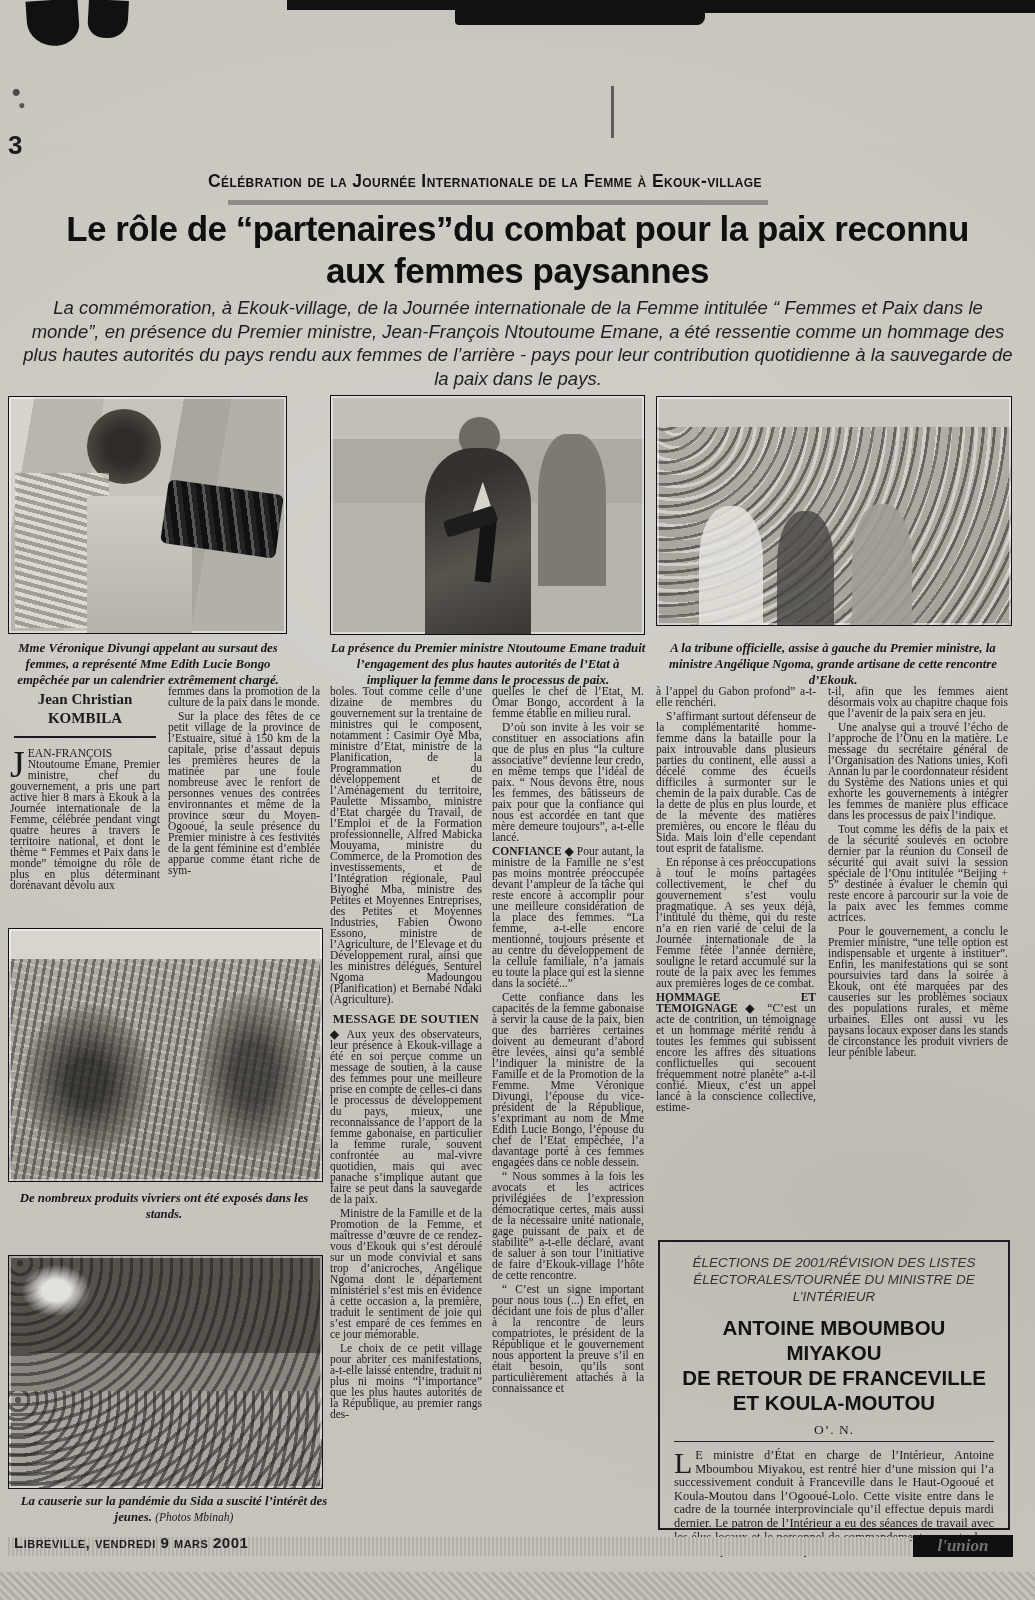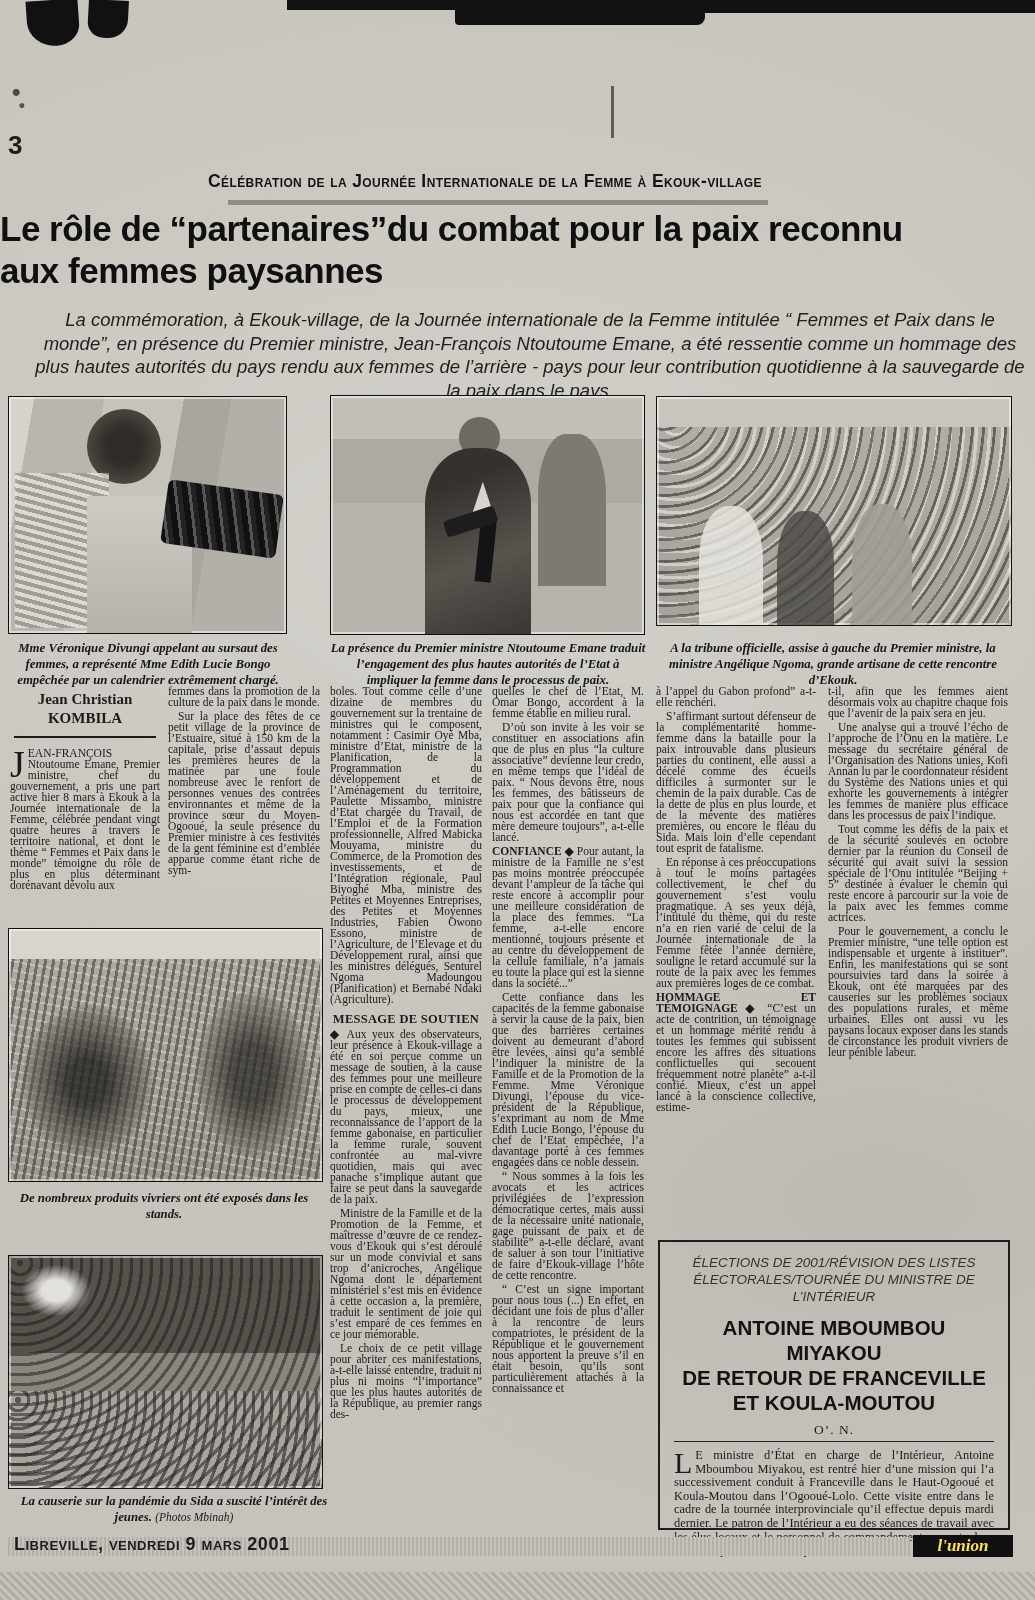--- a/index.html
+++ b/index.html
@@ -27,24 +27,24 @@
   
   .pageno{position:absolute;left:8px;top:130px;font-family:"Liberation Sans",sans-serif;font-weight:bold;font-size:26px;}
   .banner{position:absolute;left:64px;top:139px;width:901px;height:27px;
      background:linear-gradient(to right,#cfccc5 0%,#aaa7a1 25%,#6e6c68 55%,#232323 78%,#000 95%);}
   .banner span{position:absolute;right:13px;top:2px;color:#fdfdfb;font-family:"Liberation Sans",sans-serif;
      font-weight:bold;font-size:20px;letter-spacing:9px;}
   .kicker{position:absolute;left:0;top:171px;width:970px;text-align:center;
      font-family:"Liberation Sans",sans-serif;font-weight:bold;font-size:17.5px;font-variant:small-caps;
      letter-spacing:.4px;color:#141414;}
   .kicker-bar{position:absolute;left:228px;top:200px;width:540px;height:5px;background:#8f8d88;}
-  .headline{position:absolute;left:0;top:208px;width:100%;margin:0;text-align:left;
+  .headline{position:absolute;left:0;top:208px;width:100%;margin:0;text-align:center;
      font-family:"Liberation Sans",sans-serif;font-weight:800;font-size:35px;line-height:42px;
      color:#101010;letter-spacing:-.5px;}
-  .lede{position:absolute;left:18px;top:296px;width:1000px;margin:12px;text-align:center;
+  .lede{position:absolute;left:18px;top:296px;width:1000px;margin:0;text-align:center;
      font-family:"Liberation Sans",sans-serif;font-style:italic;font-size:18.5px;line-height:23.5px;color:#1f1f1f;}
   
   .photo{position:absolute;border:1px solid #111;box-shadow:inset 0 0 0 2px rgba(255,255,255,.5);}
   .photo>div{position:absolute;}
   .photo1{left:8px;top:396px;width:277px;height:236px;
      background:linear-gradient(100deg,#d6d3cc 0 8%,#b9b6af 8% 30%,#c6c3bc 30% 55%,#a9a6a0 55% 70%,#b3b0aa 70% 100%);}
   .p1-hair{left:28%;top:5%;width:27%;height:32%;border-radius:50%;
      background:radial-gradient(#2e2b28 30%,#4a463f 70%,transparent 75%);}
   .p1-stripes{left:2%;top:32%;width:34%;height:66%;opacity:.8;
      background:repeating-linear-gradient(15deg,#e4e1da 0 4px,#9b978f 4px 8px);}
@@ -121,23 +121,23 @@
   .box-byline{text-align:center;font-size:13.5px;letter-spacing:1px;margin:0 0 3px;}
   .box-rule{border:0;border-bottom:1.5px solid #222;margin:2px 0 7px;}
   .box-body{font-size:12.4px;line-height:13.6px;text-align:justify;margin:0;hyphens:auto;}
   .box-body .dc{font-size:30px;line-height:25px;}
   
   .footer-bar{position:absolute;left:8px;top:1537px;width:902px;height:19px;z-index:1;
      background:
        repeating-linear-gradient(90deg,#b3b0a9 0 2px,#c6c3bc 2px 4px),
        repeating-linear-gradient(0deg, rgba(0,0,0,.06) 0 2px, transparent 2px 4px);}
   .footer-date{position:absolute;left:14px;top:1534px;z-index:2;font-family:"Liberation Sans",sans-serif;
-     font-weight:bold;font-size:18px;font-variant:small-caps;color:#1d1d1d;letter-spacing:.5px;}
+     font-weight:bold;font-size:15px;font-variant:small-caps;color:#1d1d1d;letter-spacing:.5px;}
   .brand{position:absolute;left:913px;top:1535px;width:100px;height:22px;z-index:2;background:#101010;
-     color:#fde047;font-style:italic;font-weight:bold;font-size:17px;line-height:21px;text-align:center;}
+     color:#737373;font-style:italic;font-weight:bold;font-size:17px;line-height:21px;text-align:center;}
 </style>
 </head>
 <body>
 
 <div class="page">
 
   <div class="art art-blob1"></div>
   <div class="art art-blob2"></div>
   <div class="art art-strip1"></div>
   <div class="art art-strip2"></div>

